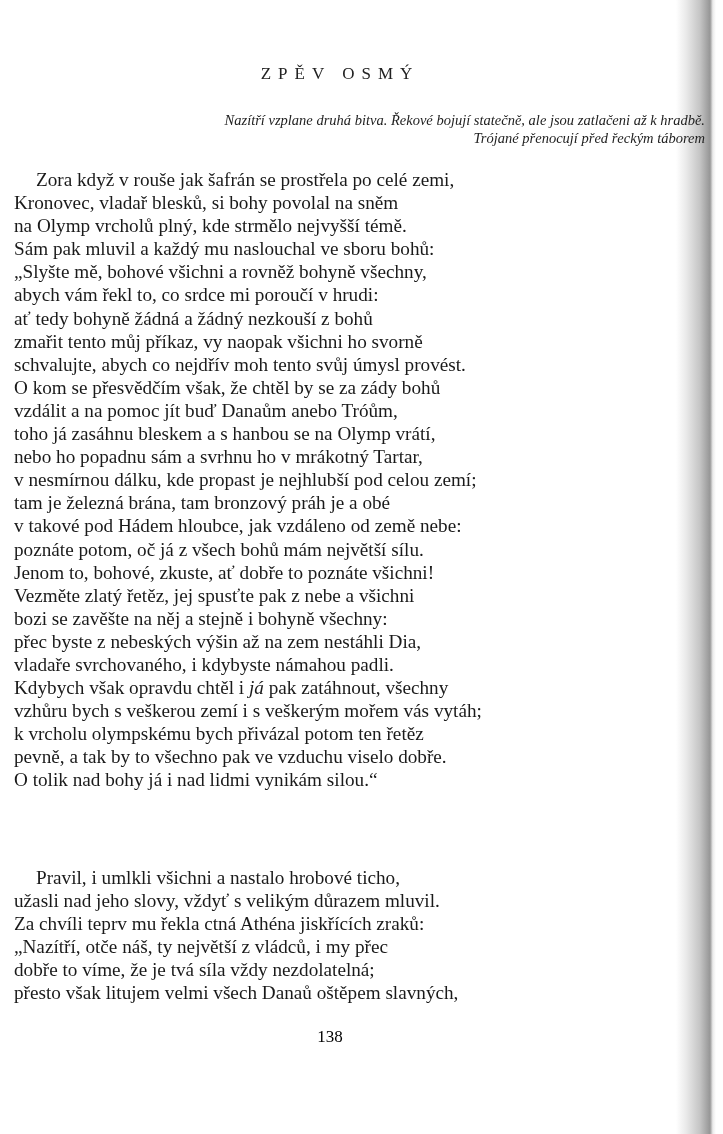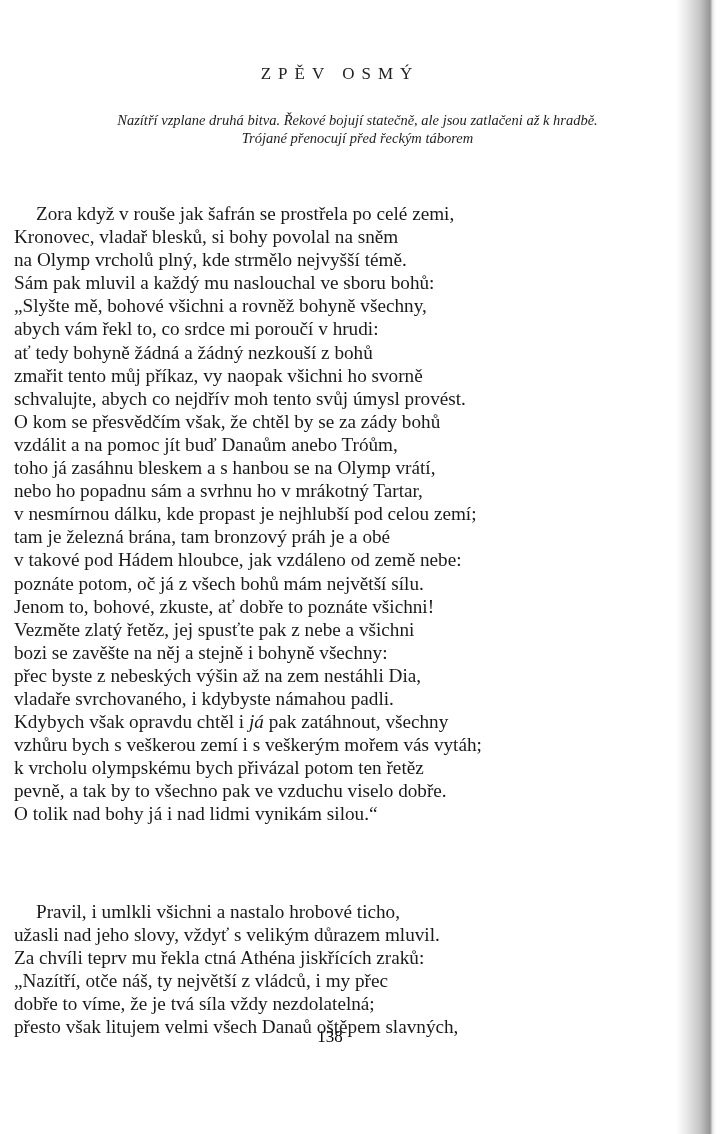--- a/index.html
+++ b/index.html
@@ -51,35 +51,35 @@
       position: absolute;
       top: 111px;
       left: 10px;
       width: 695px;
       text-align: center;
       font-style: italic;
       font-size: 14.5px;
       line-height: 18px;
       color: #222;
     }
-    .argument span { display: block; white-space: nowrap; }
+    .argument span { display: block; white-space: nowrap; text-align: right; }
     .stanza {
       position: absolute;
       left: 14px;
       font-size: 19.2px;
       line-height: 23.1px;
       color: #1a1a1a;
     }
     .stanza-1 { top: 168px; }
     .stanza-2 { top: 866px; }
     .line {
       display: block;
       white-space: nowrap;
     }
-    .line.indent { padding-left: 22px; margin-top: 34px; }
+    .line.indent { padding-left: 22px; }
     .page-number {
       position: absolute;
       top: 1027px;
       left: 0;
       width: 660px;
       text-align: center;
       font-size: 17px;
       color: #000000;
     }
   </style>

